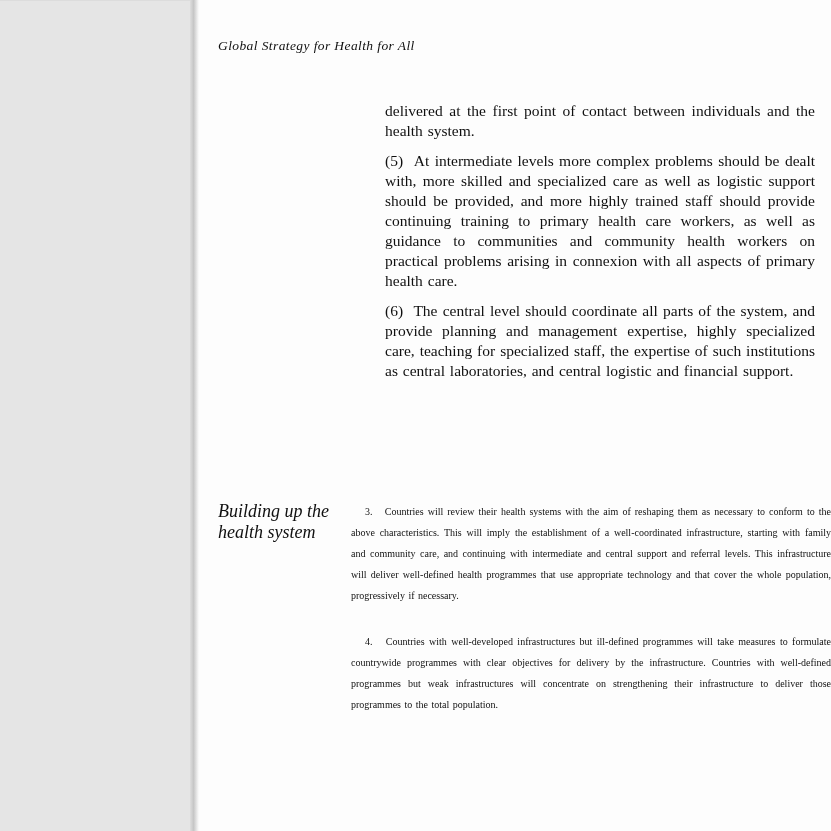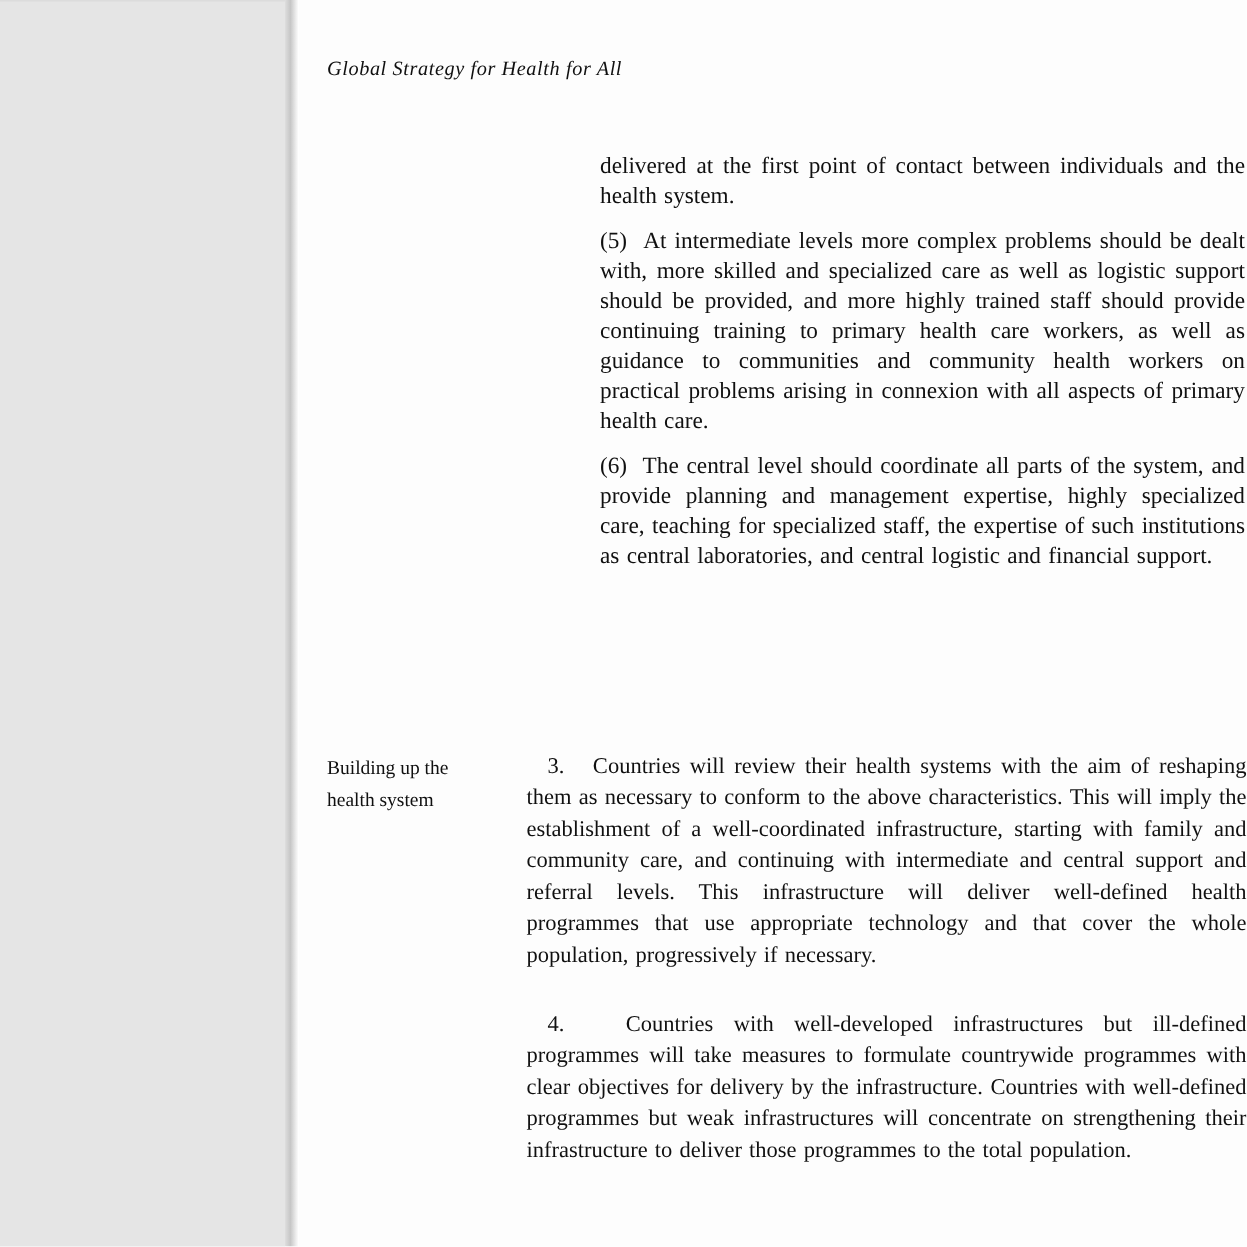--- a/index.html
+++ b/index.html
@@ -28,46 +28,47 @@
     color: #101010;
   }
   .running-head {
     position: absolute; left: 19px; top: 38px;
     font-style: italic;
     font-size: 13.5px;
     letter-spacing: 0.4px;
     white-space: nowrap;
   }
   .sub-block {
-    position: absolute; left: 201px; top: 101px;
+    position: absolute; left: 186px; top: 101px;
     width: 430px;
   }
   .sub-block .para {
     font-size: 15.5px;
     line-height: 20px;
     text-align: justify;
     margin: 0 0 10px 0;
     word-spacing: 1px;
   }
   .sections {
     position: absolute; left: 19px; top: 501px;
     width: 613px;
   }
   .section-row {
     display: grid;
     grid-template-columns: 133px 480px;
   }
   .section-row + .section-row { margin-top: 25px; }
   .sidenote {
-    font-size: 13px;
+    font-size: 18px;
     line-height: 21px;
     width: 115px;
+    font-style: italic;
   }
   .section-para {
-    font-size: 15px;
+    font-size: 10px;
     line-height: 21px;
     text-align: justify;
     text-indent: 14px;
     margin: 0;
     word-spacing: 1px;
   }
 </style>
 </head>
 <body>
 

